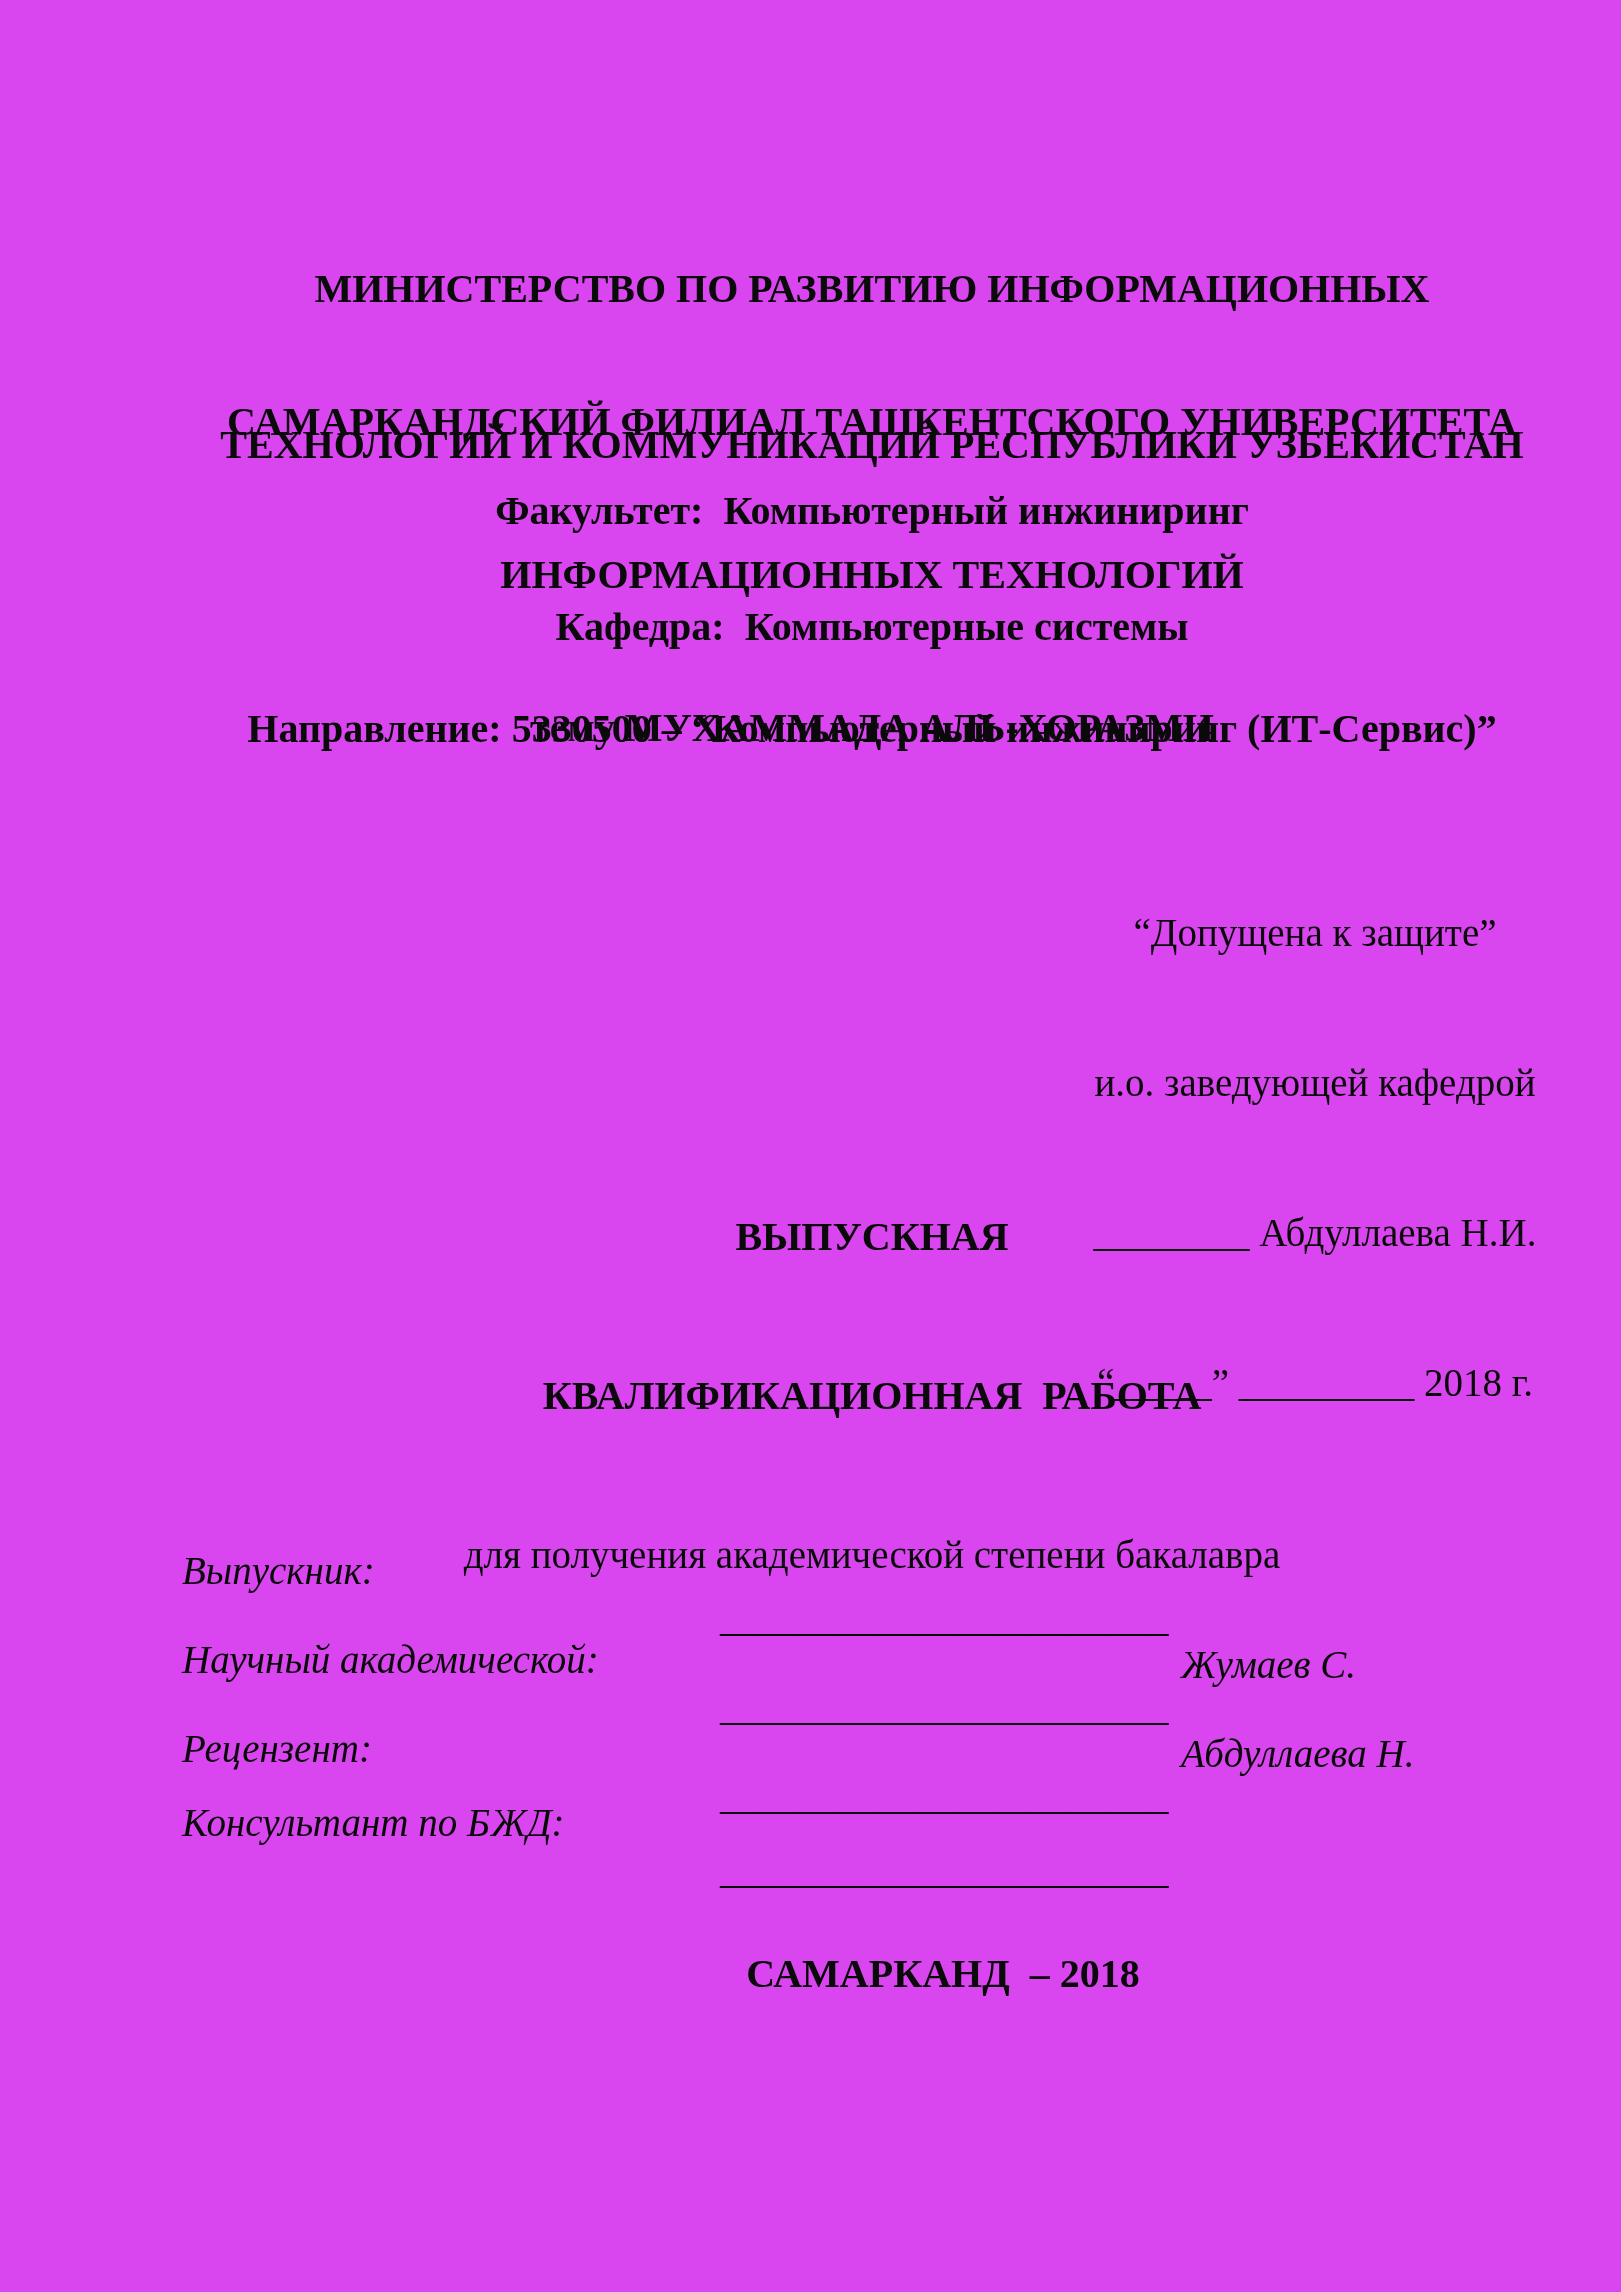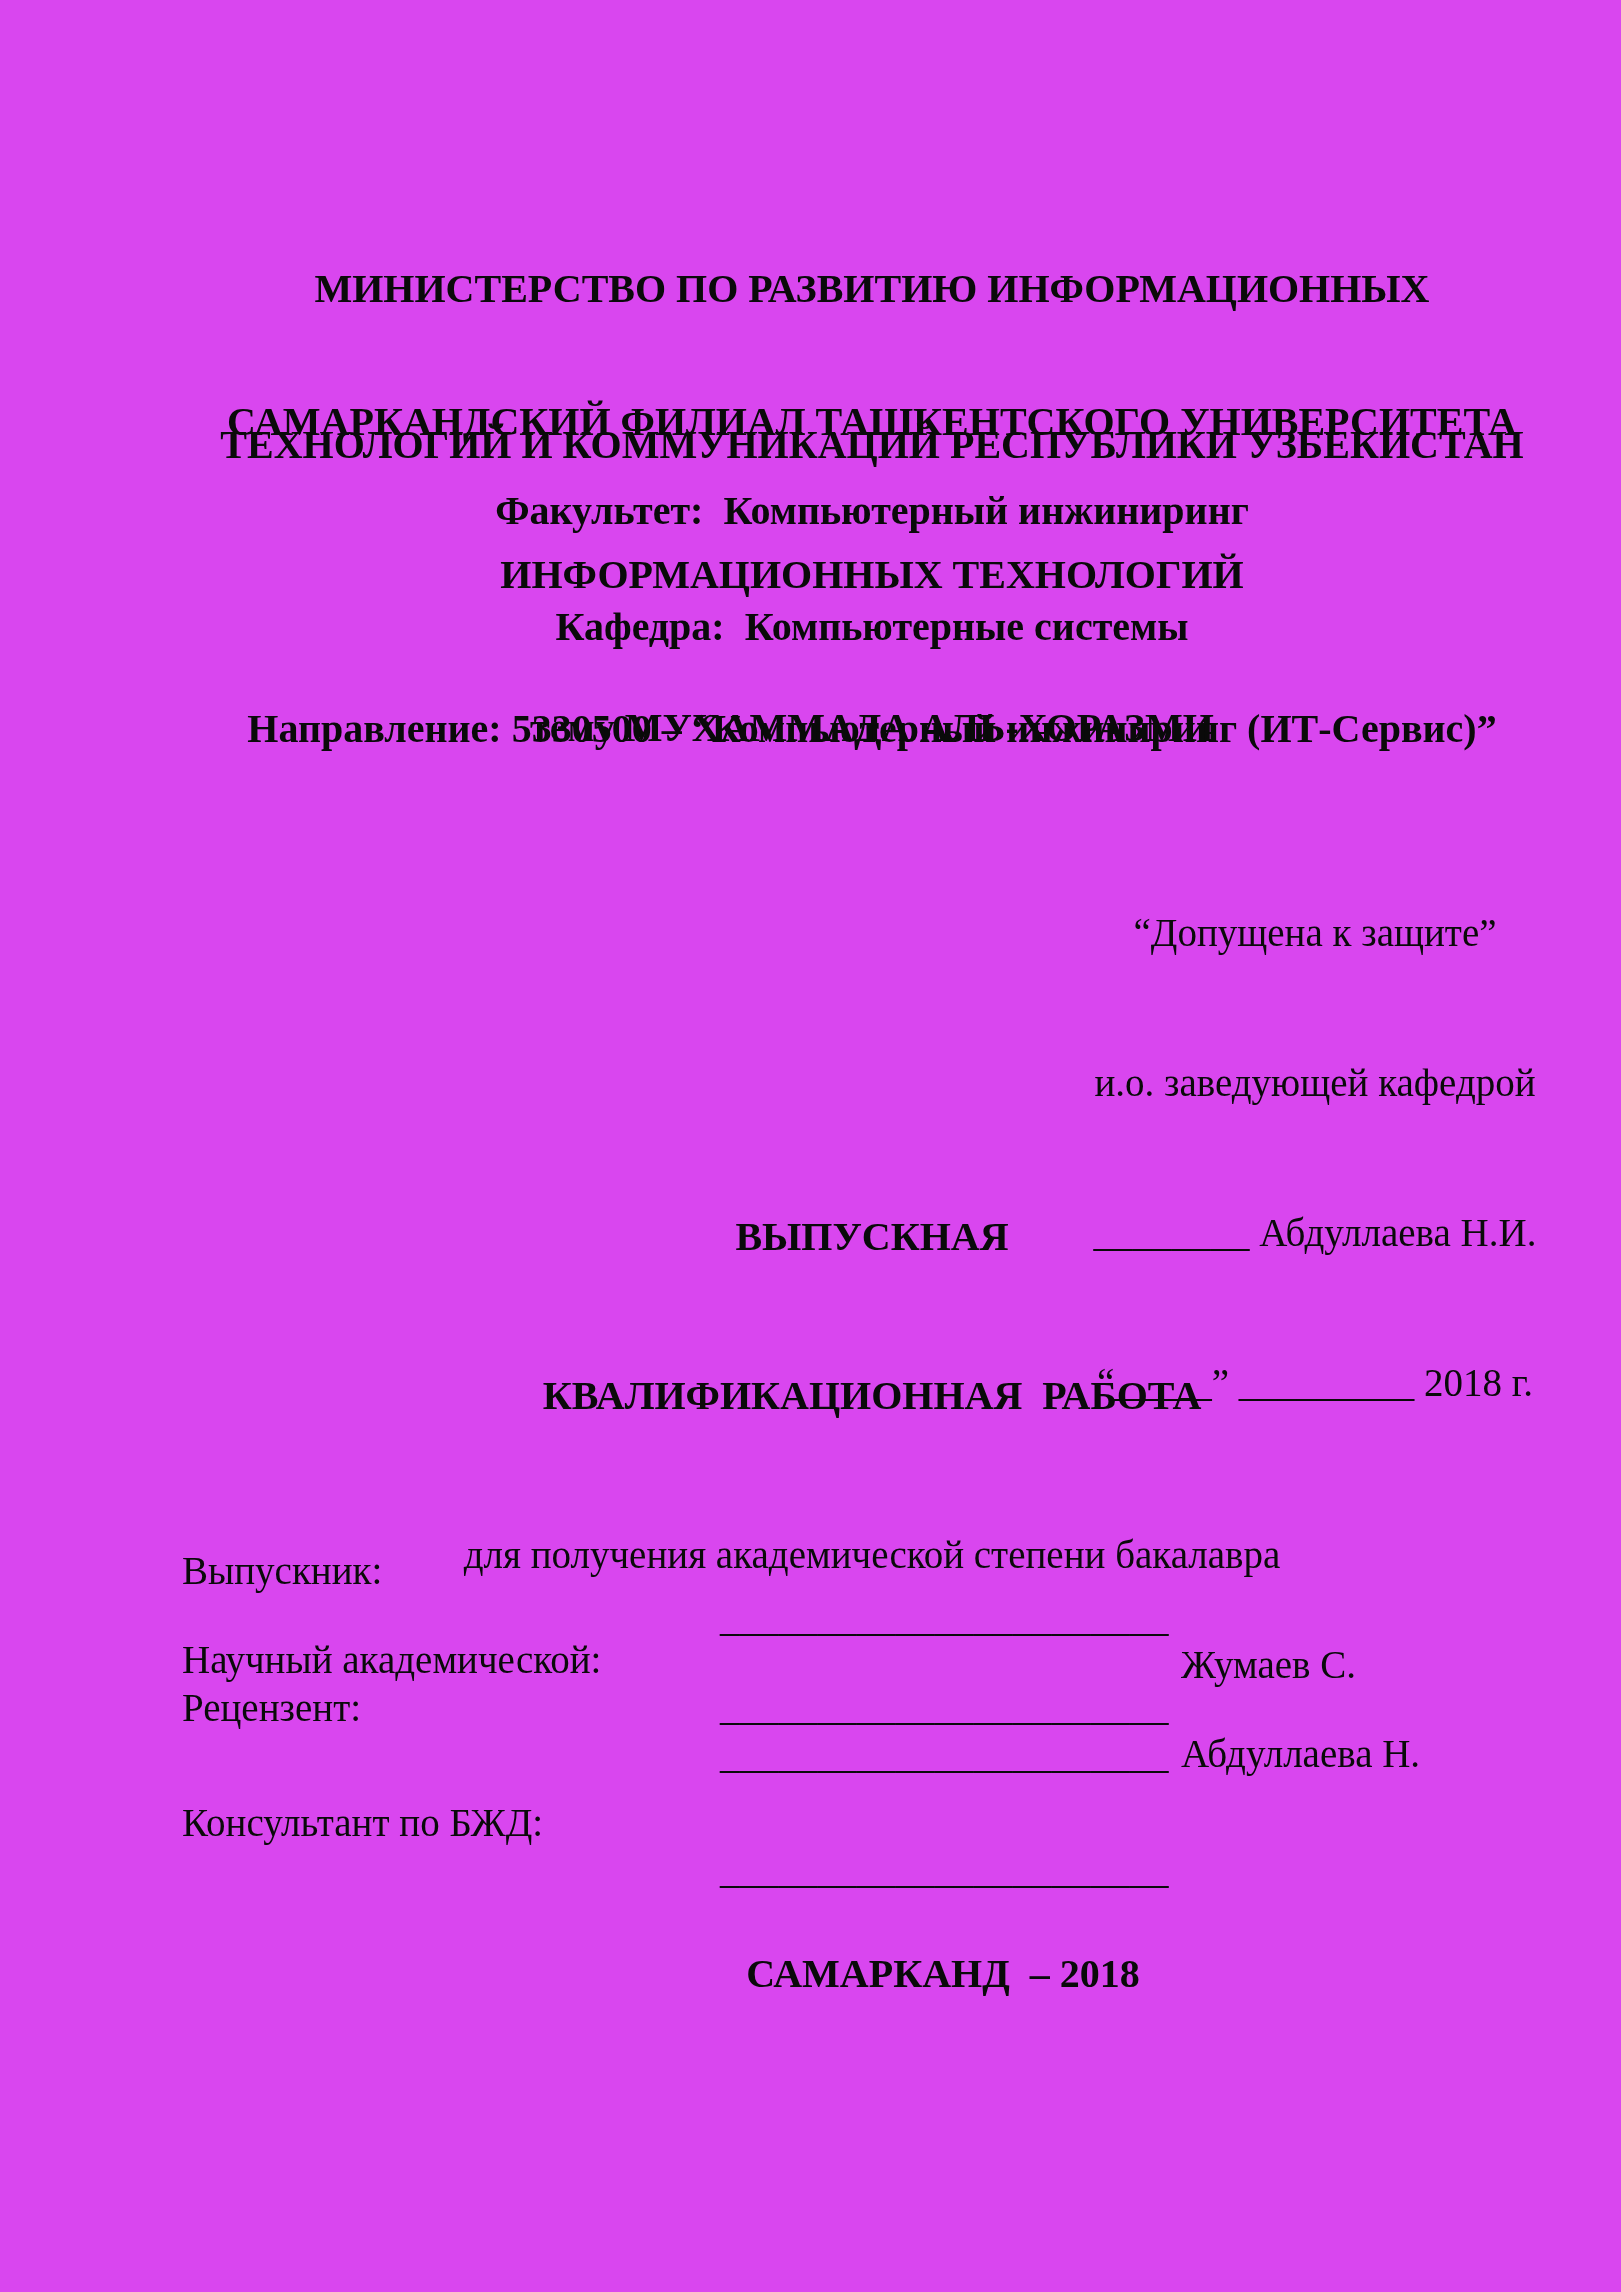--- a/index.html
+++ b/index.html
@@ -46,20 +46,21 @@
     font-weight: normal;
     font-size: 39px;
     line-height: 54px;
   }
   .sig-row {
     left: 0;
     width: 1303px;
     height: 59px;
     font-size: 39px;
     line-height: 47px;
+    font-style: italic;
   }
   .sig-label {
     position: absolute;
     left: 182px;
     white-space: pre;
   }
   .sig-line {
     position: absolute;
     left: 720px;
     white-space: pre;
@@ -116,21 +117,21 @@
     <span class="sig-line">_______________________</span>
     <span class="sig-name">Жумаев С.</span>
   </div>
 
   <div class="abs sig-row" style="top:1589px">
     <span class="sig-label">Научный академической:</span>
     <span class="sig-line">_______________________</span>
     <span class="sig-name">Абдуллаева Н.</span>
   </div>
 
-  <div class="abs sig-row" style="top:1637px">
+  <div class="abs sig-row" style="top:1678px">
     <span class="sig-label">Рецензент:</span>
     <span class="sig-line">_______________________</span>
     <span class="sig-name"></span>
   </div>
 
   <div class="abs sig-row" style="top:1752px">
     <span class="sig-label">Консультант по БЖД:</span>
     <span class="sig-line">_______________________</span>
     <span class="sig-name"></span>
   </div>

